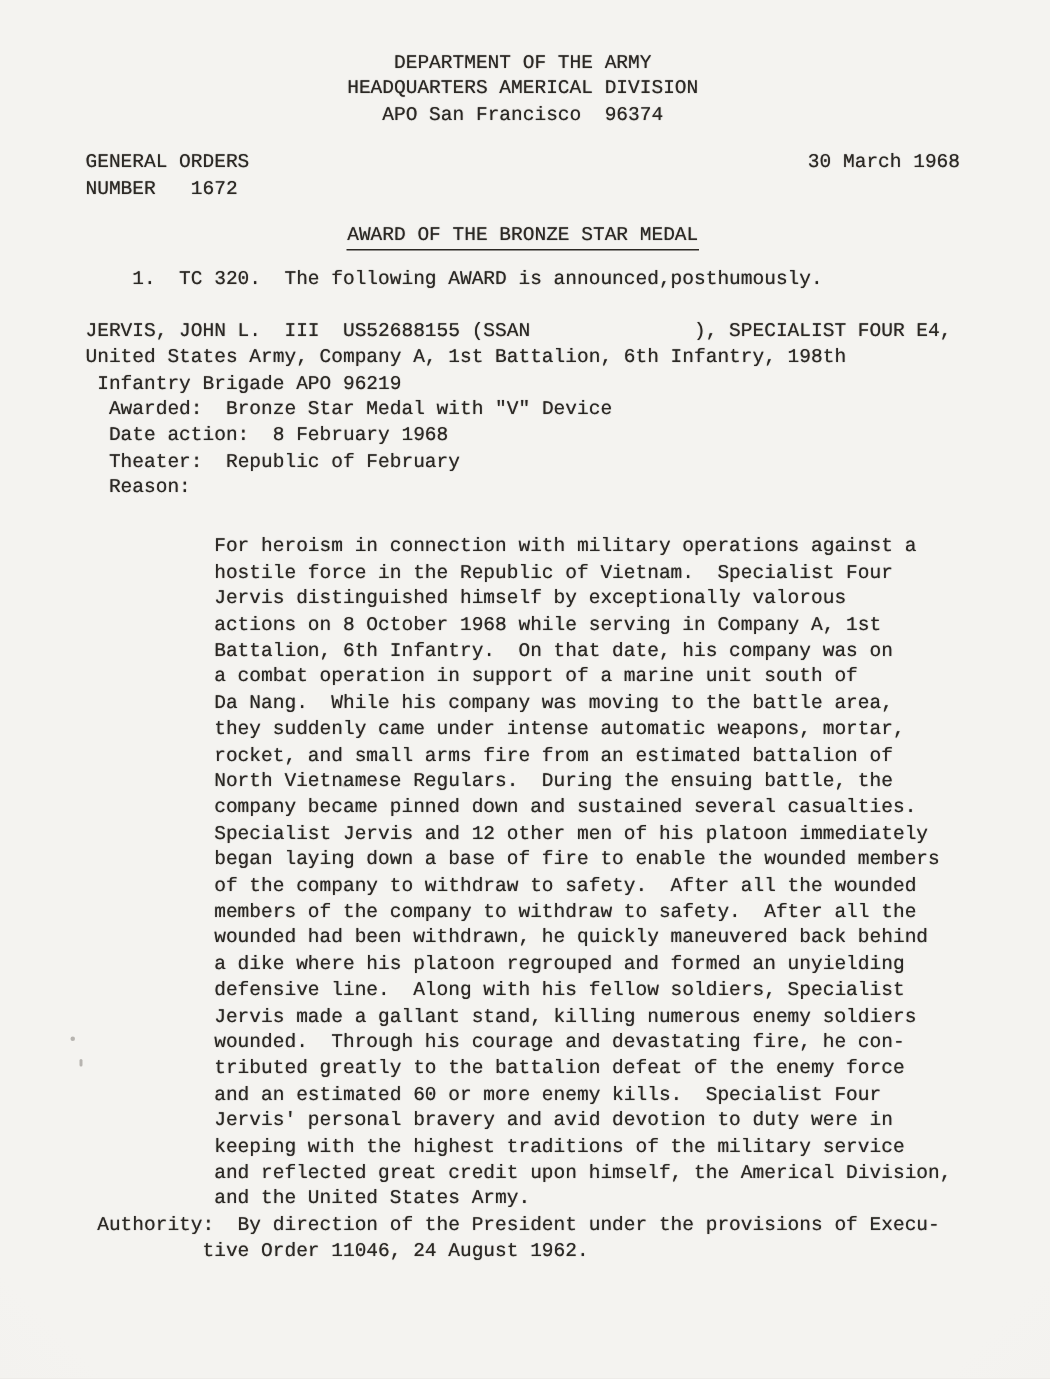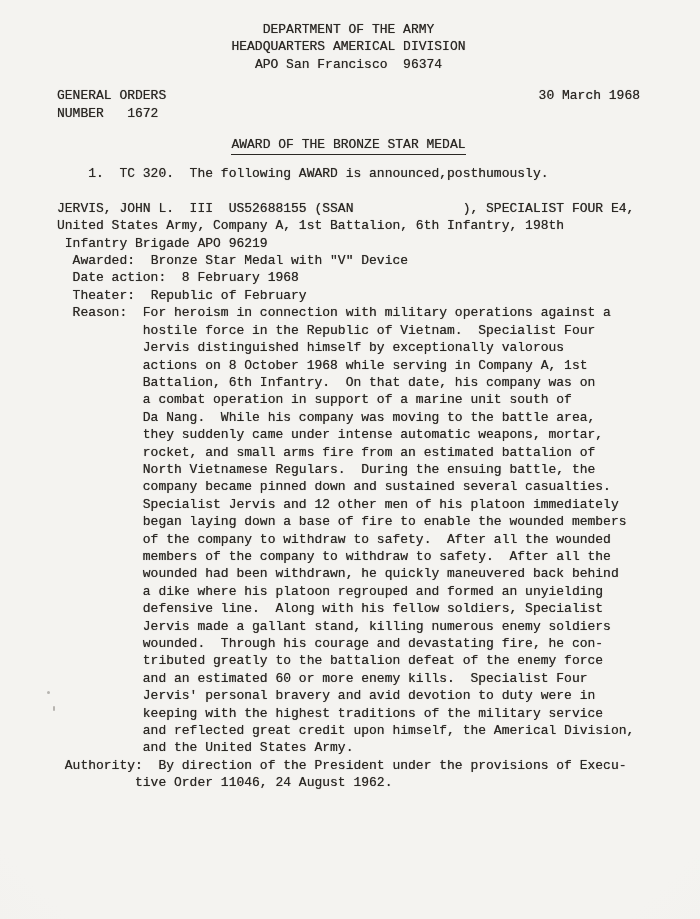--- a/index.html
+++ b/index.html
@@ -15,21 +15,21 @@
     color: var(--ink);
   }
   .scan {
     position: relative;
     width: 700px; height: 919px;
     background: radial-gradient(ellipse 130% 120% at 50% 45%, var(--paper) 55%, var(--paper_edge) 100%);
     overflow: hidden;
     font-size: 13px;
     line-height: 17.4px;
     text-shadow: 0 0 0.7px rgba(43,40,36,0.75);
-    padding-top: 21px;
+    padding-top: 33px;
   }
   .content { padding-left: 57px; padding-right: 60px; }
   .letterhead { text-align: center; }
   .letterhead .line { white-space: pre; }
   .order-row {
     display: flex;
     justify-content: space-between;
     align-items: flex-start;
     margin-top: 14px;
   }
@@ -45,21 +45,21 @@
   .para1 { margin-top: 10px; white-space: pre; }
   .recipient { margin-top: 17px; }
   .line { white-space: pre; min-height: 17.4px; }
   .field-line { white-space: pre; padding-left: 2ch; }
   .reason-row { display: flex; }
   .reason-label {
     flex: 0 0 11ch;
     padding-left: 2ch;
     white-space: pre;
   }
-  .reason-lines { flex: 1 1 auto; }
+  .reason-lines { flex: 1 1 auto; margin-top: 39px; }
   .speck {
     position: absolute;
     background: rgba(70,64,58,0.35);
     border-radius: 50%;
   }
   .speck.s1 { left: 47px;  top: 691px; width: 3px; height: 3px; }
   .speck.s2 { left: 53px;  top: 706px; width: 2px; height: 5px; border-radius: 2px; }
   .speck.s3 { left: 228px; top: 522px; width: 3px; height: 3px; opacity: .6; }
 </style>
 </head>

